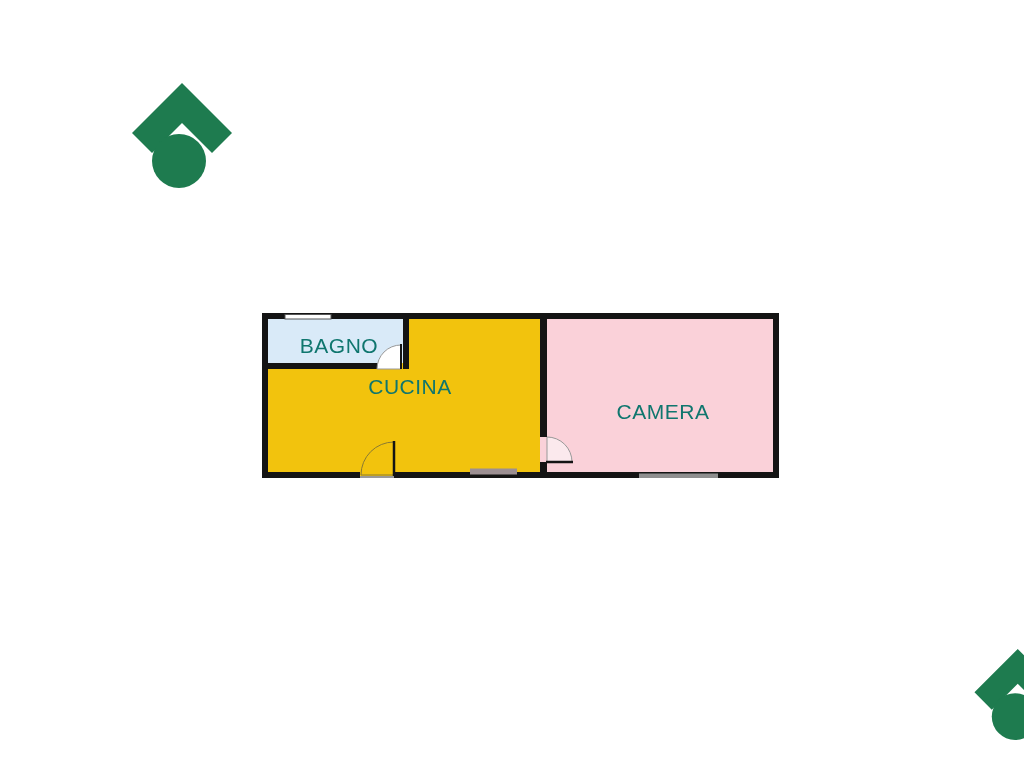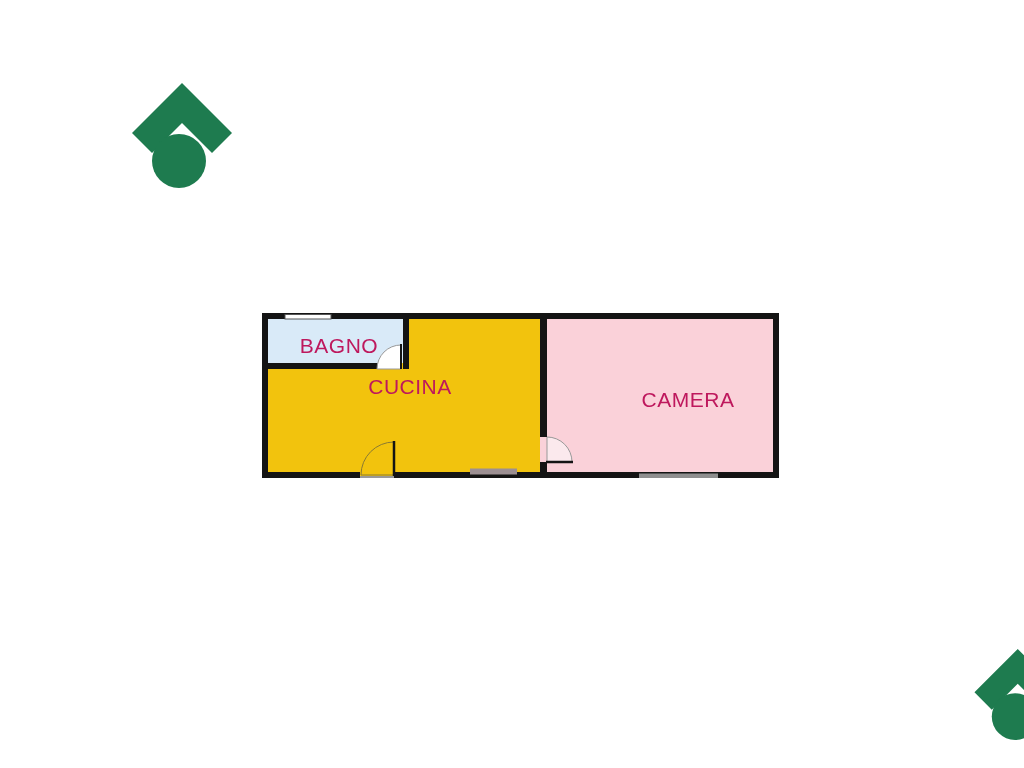--- a/index.html
+++ b/index.html
@@ -8,26 +8,26 @@
     position:relative; width:1024px; height:768px;
     background:#ffffff; overflow:hidden;
   }
   .logo { position:absolute; display:block; }
   .logo-tl { left:128px; top:83px; width:104px; height:105px; }
   .logo-br { left:971px; top:649px; width:90px; height:91px; }
   .plan { position:absolute; left:262px; top:313px; width:517px; height:165px; }
   .plan svg { position:absolute; left:0; top:0; display:block; }
   .room-label {
     position:absolute; transform:translate(-50%,-50%);
-    font-size:21px; font-weight:400; color:#be185d;
+    font-size:21px; font-weight:400; color:#0f766e;
     letter-spacing:0.5px; white-space:nowrap; line-height:1;
   }
   .lbl-bagno  { left:77px;  top:32px; }
   .lbl-cucina { left:148px; top:73px; }
-  .lbl-camera { left:401px; top:86px;margin-left:25px; }
+  .lbl-camera { left:401px; top:98px; }
 </style>
 </head>
 <body>
 
 <div class="canvas">
 
   <svg class="logo logo-tl" viewBox="0 0 104 105" aria-hidden="true">
     <path d="M54,0 L104,50 L84,70 L54,40 L24,70 L4,50 Z" fill="#1E7B4F"></path>
     <circle cx="51" cy="78" r="27" fill="#1E7B4F"></circle>
   </svg>

